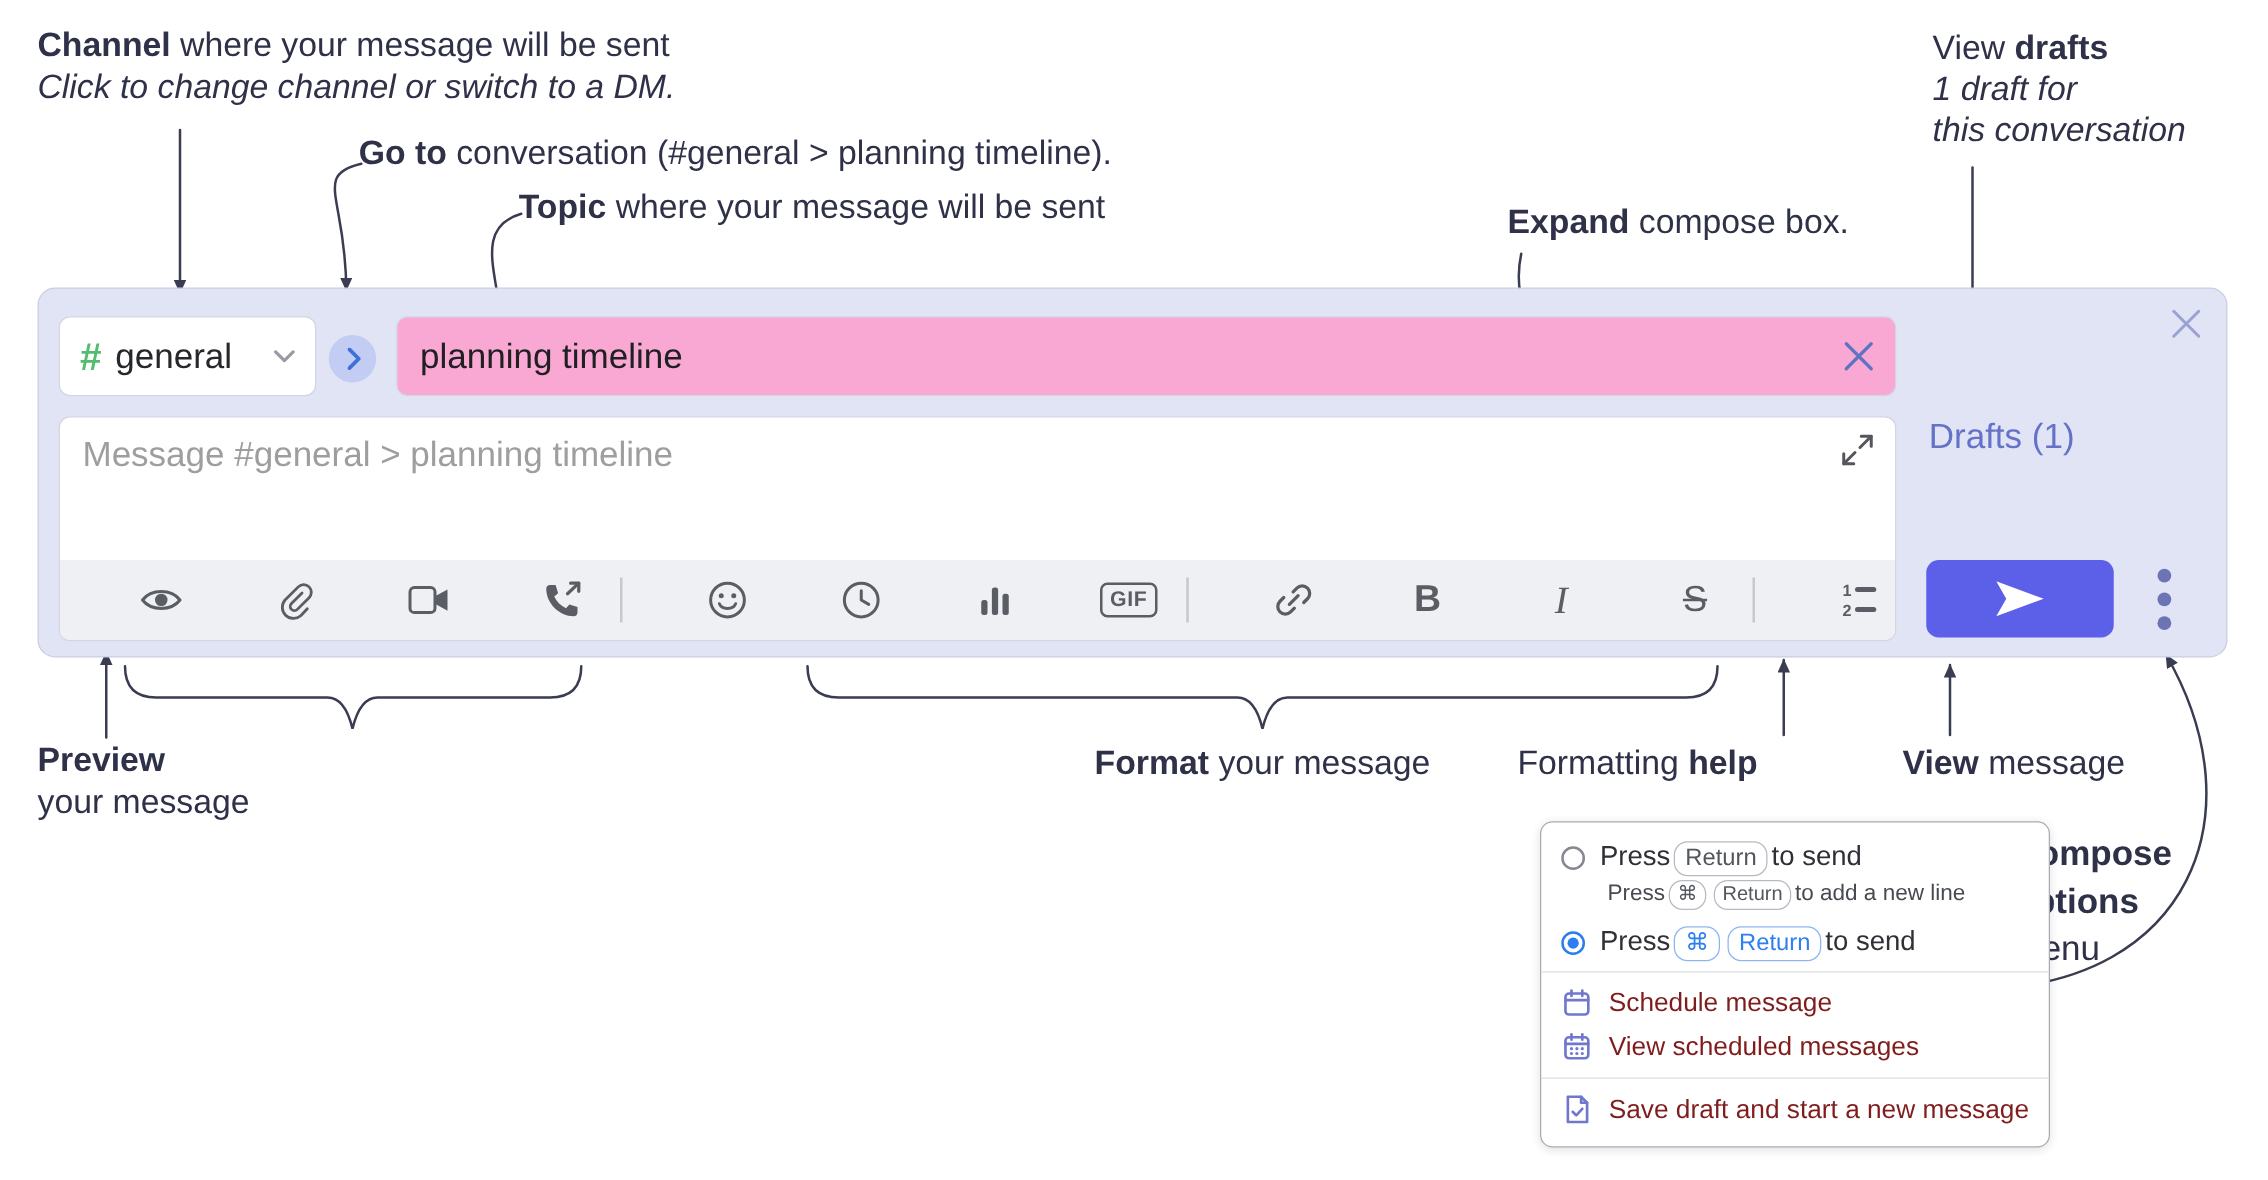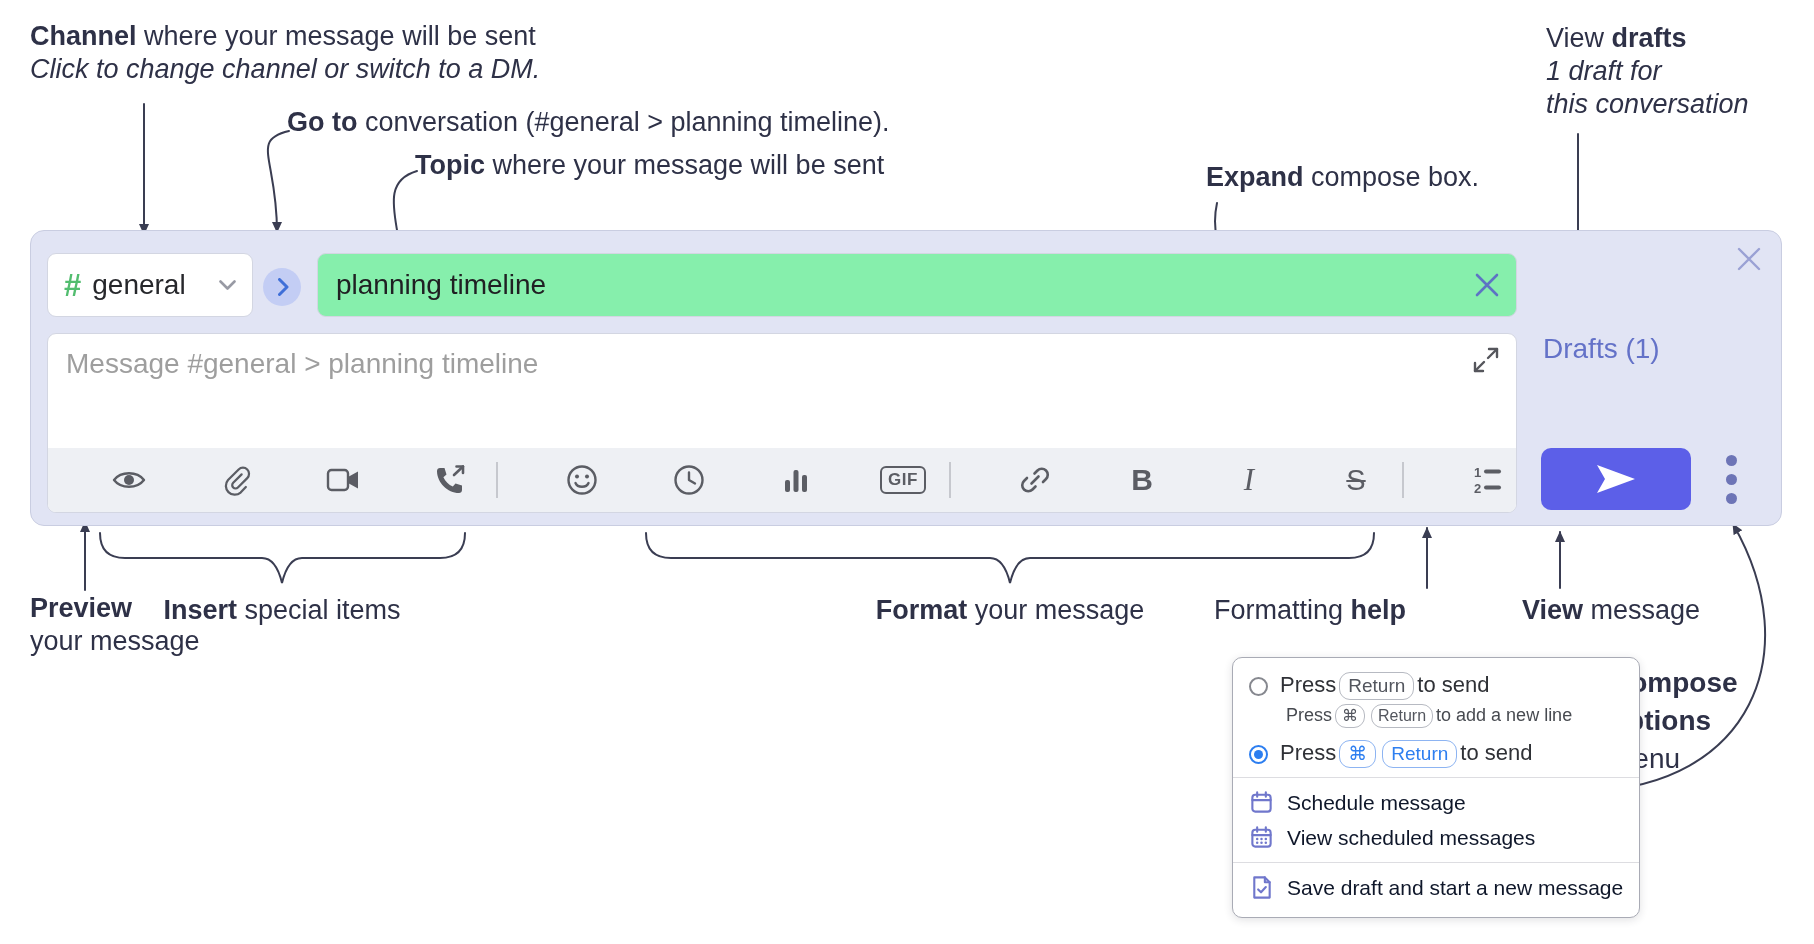--- a/index.html
+++ b/index.html
@@ -15,21 +15,21 @@
   
   .compose{position:absolute;left:30px;top:230px;width:1752px;height:296px;
            background:#e1e4f4;border:1px solid #c9cde1;border-radius:14px;box-sizing:border-box;}
   .channel-btn{position:absolute;left:16px;top:22px;width:206px;height:64px;background:#fff;
        border:1px solid #d3d6e2;border-radius:9px;box-sizing:border-box;display:flex;align-items:center;
        padding:0 16px;gap:11px;cursor:pointer;}
   .hash{color:#52bd6f;font-size:31px;font-weight:700;line-height:1;}
   .channel-name{font-size:28px;color:#26272b;flex:1;}
   .goto-circle{position:absolute;left:232px;top:37px;width:38px;height:38px;border-radius:50%;
        background:#c3cdf4;display:flex;align-items:center;justify-content:center;}
-  .topic-input{position:absolute;left:286px;top:22px;width:1200px;height:64px;background:#86efac;
+  .topic-input{position:absolute;left:286px;top:22px;width:1200px;height:64px;background:#f9a8d4;
        border:1px solid #d3d6e2;border-radius:9px;box-sizing:border-box;display:flex;align-items:center;
        padding:0 16px 0 18px;}
   .topic-text{font-size:28px;color:#202023;flex:1;}
   .box-close{position:absolute;right:16px;top:12px;width:32px;height:32px;display:flex;align-items:center;justify-content:center;}
   .message-box{position:absolute;left:16px;top:102px;width:1470px;height:180px;background:#fff;
        border:1px solid #d3d6e2;border-radius:9px;box-sizing:border-box;overflow:hidden;}
   .placeholder{position:absolute;left:18px;top:14px;font-size:28px;color:#9e9e9e;}
   .expand-btn{position:absolute;right:14px;top:10px;width:32px;height:32px;display:flex;align-items:center;justify-content:center;}
   .toolbar{position:absolute;left:0;right:0;bottom:0;height:64px;background:#eef0f4;
        display:flex;align-items:center;padding:0 20px;gap:23px;box-sizing:border-box;}
@@ -61,21 +61,21 @@
   .opt-main{display:flex;align-items:center;gap:12px;font-size:22px;color:#2f3136;height:32px;}
   .opt-sub{margin:1px 0 9px 37px;font-size:18px;color:#474a50;height:26px;display:flex;align-items:center;}
   .radio{width:19px;height:19px;border:2px solid #86888f;border-radius:50%;box-sizing:border-box;position:relative;flex:0 0 auto;}
   .radio.on{border-color:#2c7ef0;}
   .radio.on::after{content:"";position:absolute;left:3px;top:3px;width:9px;height:9px;border-radius:50%;background:#2c7ef0;}
   .kbd{border:1.5px solid #b7bac2;border-radius:11px;padding:0 8px;margin:0 3px;background:#fff;color:#53565e;
        display:inline-block;line-height:26px;font-size:19px;text-align:center;}
   .opt-sub .kbd{font-size:16px;line-height:22px;padding:0 6px;}
   .kbd-blue{border-color:#8db4f2;color:#2e7ff0;}
   .menu-divider{border:0;border-top:1.5px solid #dddde1;margin:7px -16px;}
-  .menu-item{display:flex;align-items:center;gap:13px;font-size:21px;color:#0f172a;padding:5px 0;cursor:pointer;}
+  .menu-item{display:flex;align-items:center;gap:13px;font-size:21px;color:#7f1d1d;padding:5px 0;cursor:pointer;}
 </style>
 </head>
 <body>
 
 <div class="stage">
 
   <svg class="overlay" width="1814" height="944" viewBox="0 0 1814 944">
     <defs>
       <marker id="arw" markerUnits="userSpaceOnUse" markerWidth="14" markerHeight="12" refX="10" refY="5" orient="auto">
         <path d="M0 0 L11 5 L0 10 Z" fill="#3a3d52"></path>
@@ -276,21 +276,20 @@
       <i></i>
         <i></i>
         <i></i>
     </div>
   </div>
 
   <div class="ann" style="left:30px;top:592px">
     <div><span class="b">Preview</span></div>
     <div><span>your message</span></div>
   </div>
-  <div class="ann center" style="left:282px;top:594px"><span class="b">Insert</span><span> special items</span></div>
   <div class="ann center" style="left:1010px;top:594px"><span class="b">Format</span><span> your message</span></div>
   <div class="ann center" style="left:1310px;top:594px"><span>Formatting </span><span class="b">help</span></div>
   <div class="ann" style="left:1522px;top:594px"><span class="b">View</span><span> message</span></div>
   <div class="ann" style="left:1610px;top:664px;font-size:28px;line-height:38px">
     <div><span class="b">Compose</span></div>
     <div><span class="b">options</span></div>
     <div><span>menu</span></div>
   </div>
 
   <div class="menu">

